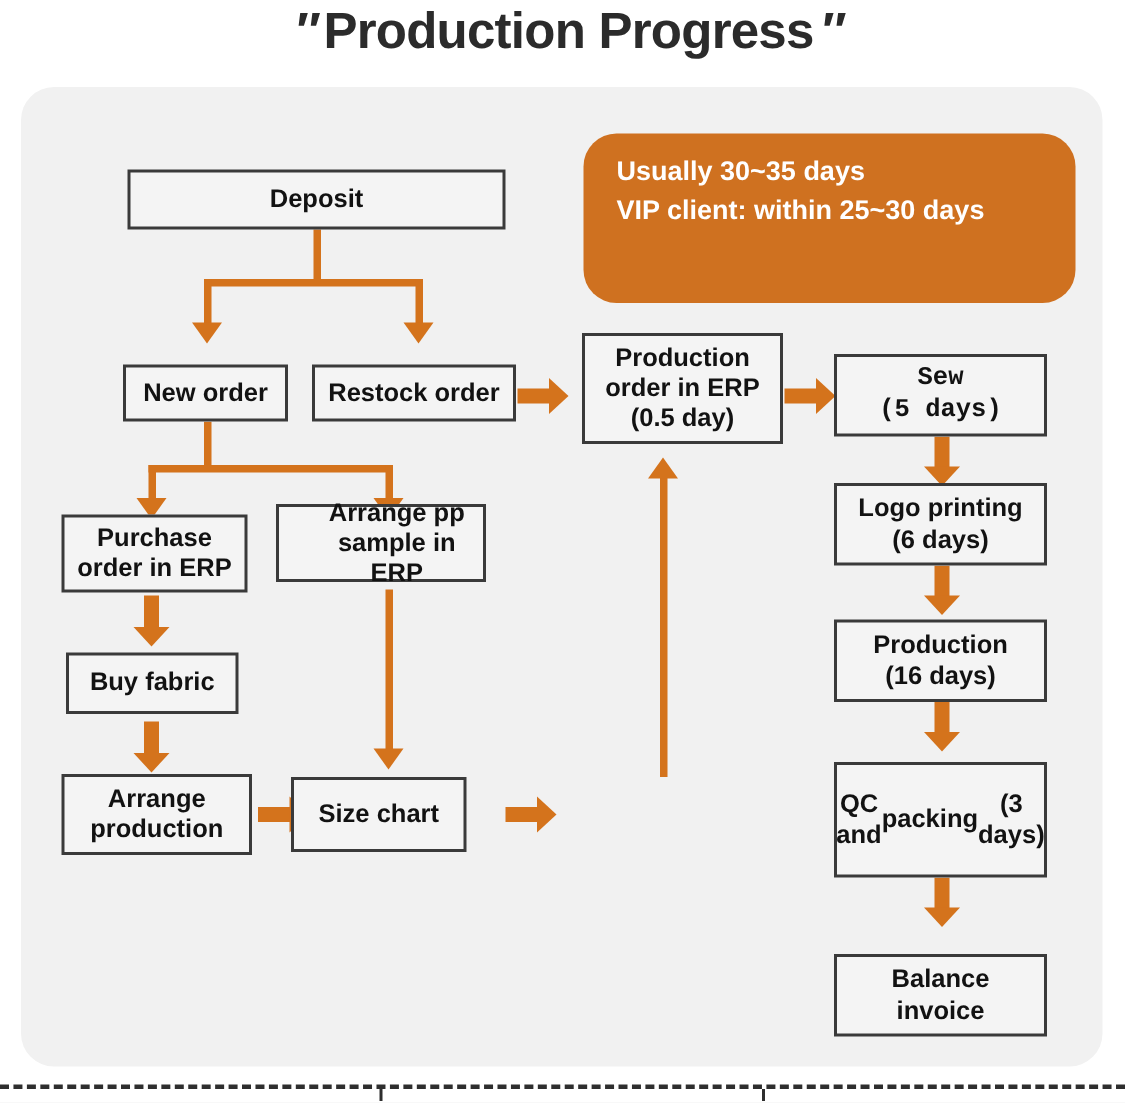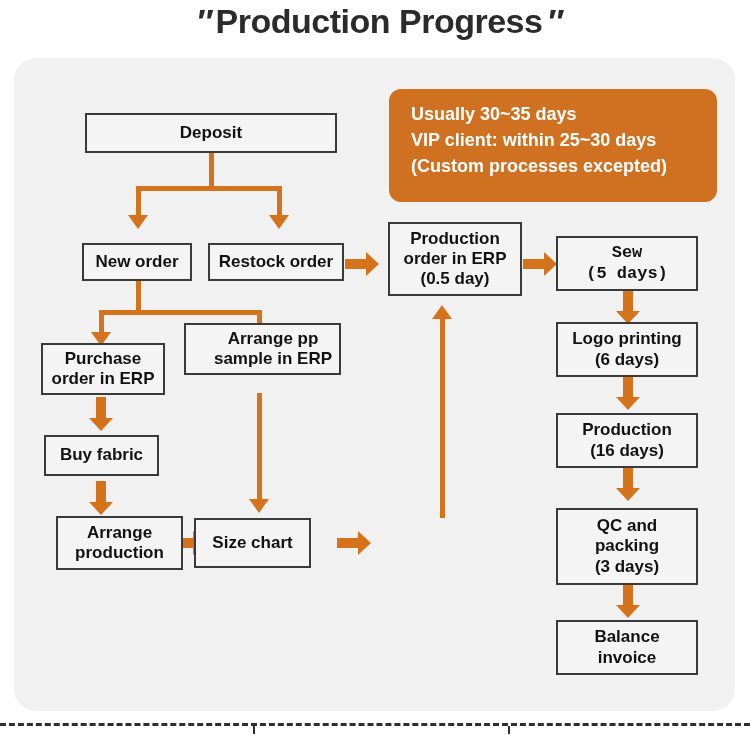--- a/index.html
+++ b/index.html
@@ -53,21 +53,21 @@
     line-height:1.18;
     padding:2px 4px;
   }
   .box span{display:block;}
 
   
   .banner{
     position:absolute;
     left:389px;top:89px;width:328px;height:113px;
     background:#cf7120;
-    border-radius:12px;
+    border-radius:22px;
     color:#ffffff;
     font-size:18px;
     font-weight:bold;
     line-height:1.45;
     box-sizing:border-box;
     padding:12px 0 0 22px;
     text-align:left;
   }
   .banner div{white-space:nowrap;}
 
@@ -118,21 +118,20 @@
 
 <div id="root">
 
   <div class="title"><span class="q">″</span><span>Production Progress</span><span class="q">″</span></div>
 
   <div class="panel"></div>
 
   <div class="banner">
     <div>Usually 30~35 days</div>
     <div>VIP client: within 25~30 days</div>
-    <div>(Custom processes excepted)</div>
   </div>
 
   <div class="vline" style="left:209px;top:152px;height:36px;"></div>
   <div class="hline" style="left:136px;top:186px;width:146px;"></div>
   <div class="vline" style="left:136px;top:186px;height:31px;"></div>
   <div class="arrow-down" style="left:128px;top:215px;"></div>
   <div class="vline" style="left:277px;top:186px;height:31px;"></div>
   <div class="arrow-down" style="left:269px;top:215px;"></div>
 
   <div class="vline" style="left:136px;top:281px;height:31px;"></div>
@@ -208,30 +207,30 @@
 
   <div class="box" style="left:208px;top:243px;width:136px;height:38px;">
     <span>Restock order</span>
   </div>
 
   <div class="box" style="left:41px;top:343px;width:124px;height:52px;flex-direction:column;">
     <span>Purchase</span>
     <span>order in ERP</span>
   </div>
 
-  <div class="box" style="left:184px;top:323px;width:157px;height:52px;flex-direction:column;padding-left:25px;">
+  <div class="box" style="left:184px;top:336px;width:140px;height:52px;flex-direction:column;padding-left:25px;">
     <span>Arrange pp</span>
     <span>sample in ERP</span>
   </div>
 
   <div class="box" style="left:44px;top:435px;width:115px;height:41px;">
     <span>Buy fabric</span>
   </div>
 
-  <div class="box" style="left:41px;top:516px;width:127px;height:54px;flex-direction:column;margin-left:15px;">
+  <div class="box" style="left:41px;top:516px;width:127px;height:54px;flex-direction:column;">
     <span>Arrange</span>
     <span>production</span>
   </div>
 
   <div class="box" style="left:194px;top:518px;width:117px;height:50px;">
     <span>Size chart</span>
   </div>
 
 
   <div class="box" style="left:388px;top:222px;width:134px;height:74px;flex-direction:column;">
@@ -248,27 +247,27 @@
   <div class="box" style="left:556px;top:322px;width:142px;height:55px;flex-direction:column;">
     <span>Logo printing</span>
     <span>(6 days)</span>
   </div>
 
   <div class="box" style="left:556px;top:413px;width:142px;height:55px;flex-direction:column;">
     <span>Production</span>
     <span>(16 days)</span>
   </div>
 
-  <div class="box" style="left:556px;top:508px;width:142px;height:77px;flex-direction:column;">
+  <div class="box" style="left:556px;top:508px;width:142px;height:77px;flex-direction:row;">
     <span>QC and</span>
     <span>packing</span>
     <span>(3 days)</span>
   </div>
 
-  <div class="box" style="left:556px;top:620px;width:142px;height:55px;flex-direction:column;">
+  <div class="box" style="left:556px;top:636px;width:142px;height:55px;flex-direction:column;">
     <span>Balance</span>
     <span>invoice</span>
   </div>
 
   <div class="dashed-rule"></div>
   <div class="tick" style="left:253px;"></div>
   <div class="tick" style="left:508px;"></div>
 
 </div>
 

